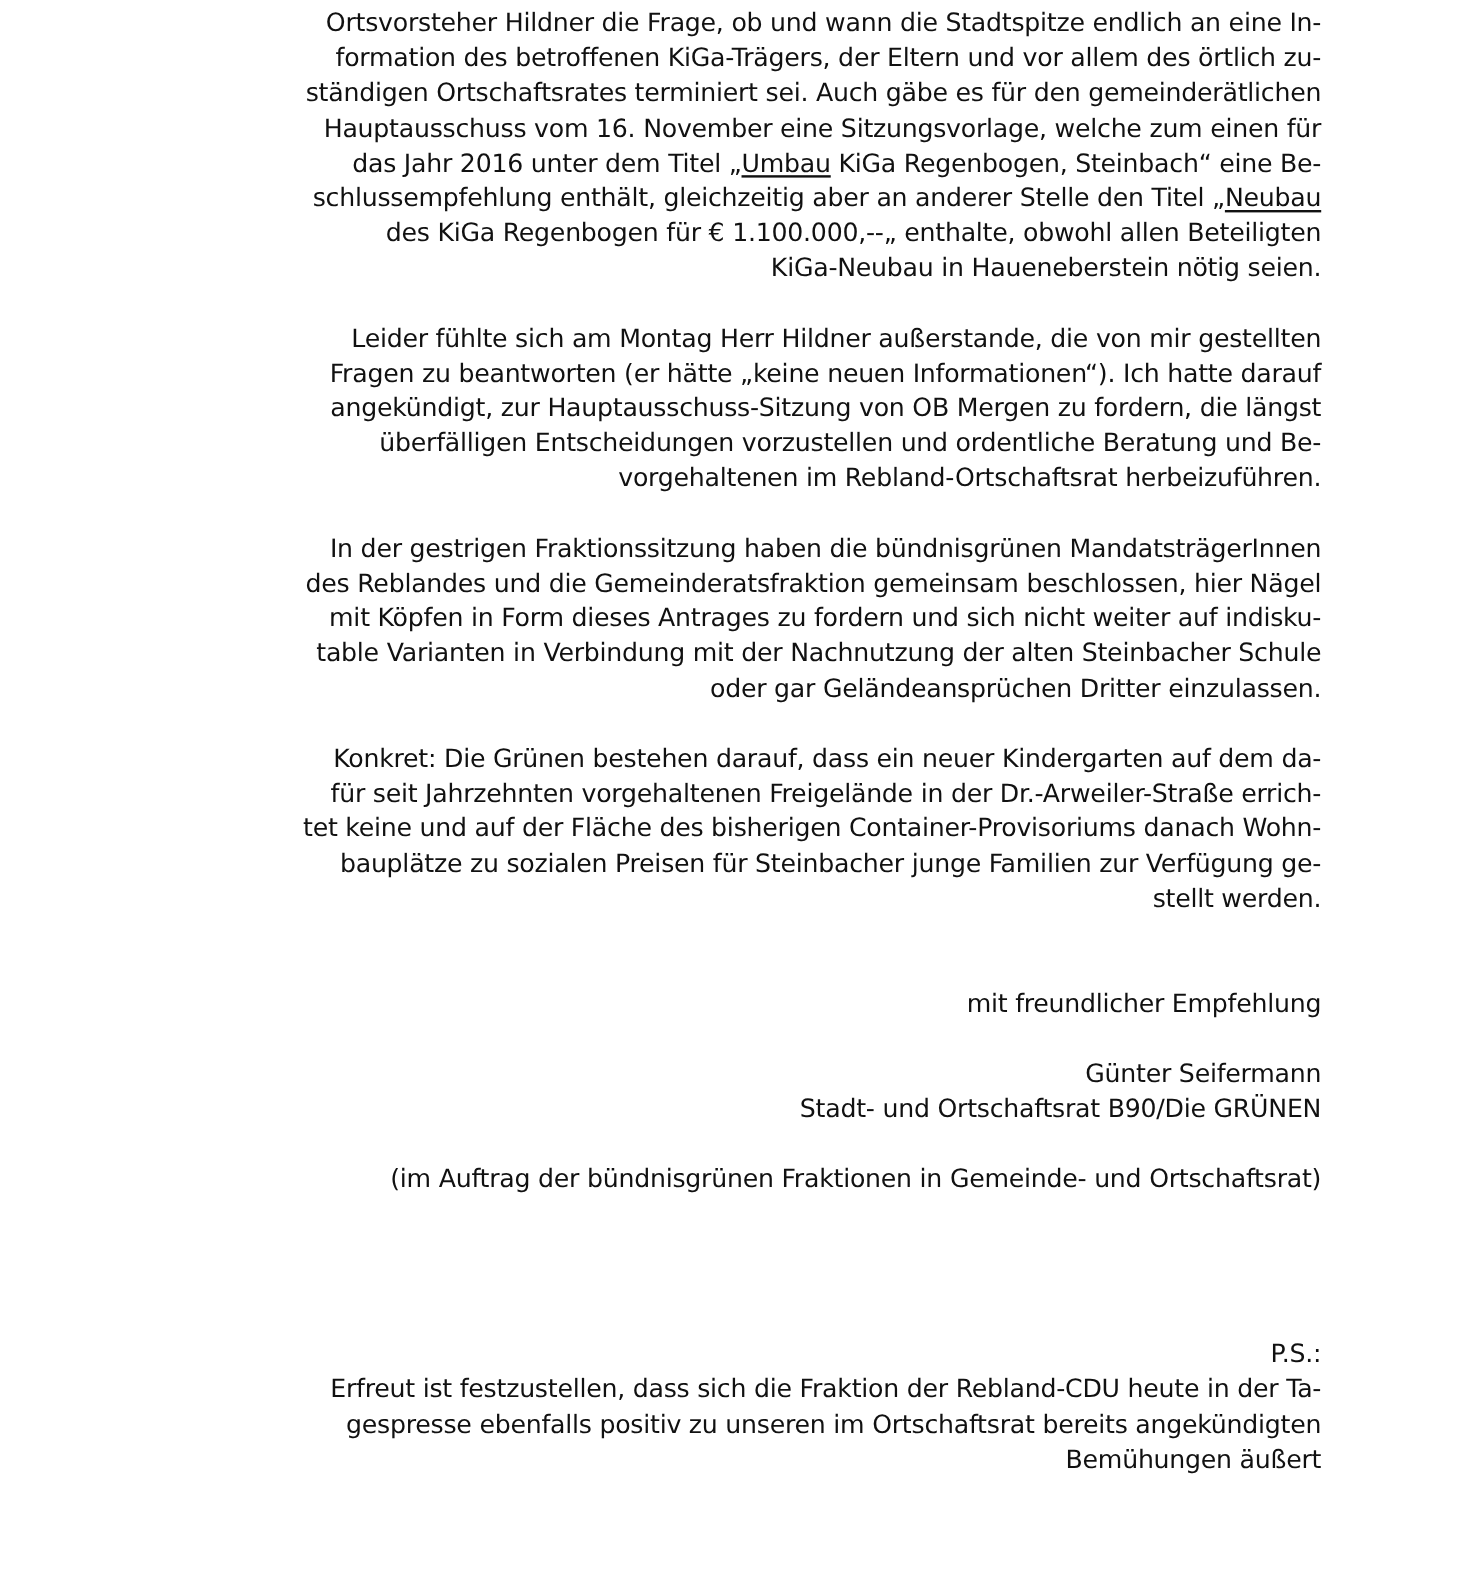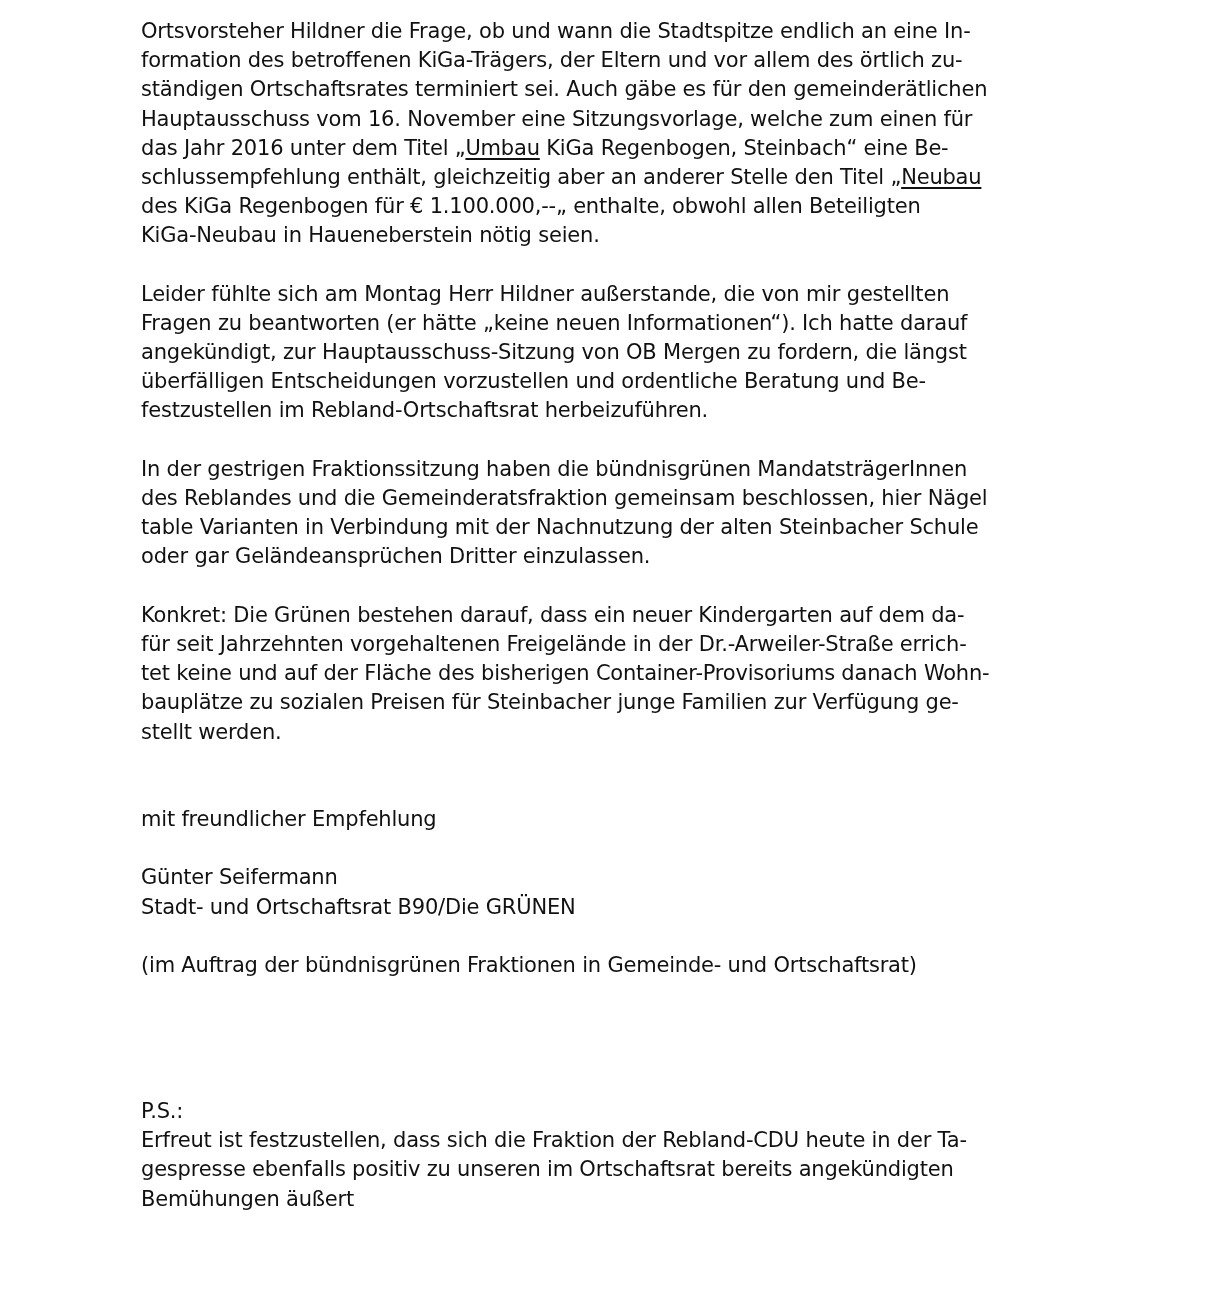--- a/index.html
+++ b/index.html
@@ -11,22 +11,23 @@
       width: 1232px;
       height: 1315px;
       overflow: hidden;
       position: relative;
       color: #111111;
       font-family: "DejaVu Sans", sans-serif;
     }
     .page {
       position: absolute;
       left: 141px;
-      top: 16px;
+      top: 4px;
       width: 960px;
+      text-align: right;
     }
     .line {
       display: block;
       height: 29.2px;
       line-height: 29.2px;
       font-size: 21px;
       white-space: nowrap;
       letter-spacing: -0.2px;
     }
     .gap {
@@ -59,27 +60,28 @@
     <span class="line">des KiGa Regenbogen für € 1.100.000,--„ enthalte, obwohl allen Beteiligten</span>
     <span class="line">KiGa-Neubau in Haueneberstein nötig seien.</span>
   </div>
   <span class="gap"></span>
 
   <div>
     <span class="line">Leider fühlte sich am Montag Herr Hildner außerstande, die von mir gestellten</span>
     <span class="line">Fragen zu beantworten (er hätte „keine neuen Informationen“). Ich hatte darauf</span>
     <span class="line">angekündigt, zur Hauptausschuss-Sitzung von OB Mergen zu fordern, die längst</span>
     <span class="line">überfälligen Entscheidungen vorzustellen und ordentliche Beratung und Be-</span>
-    <span class="line">festzustellen im Rebland-Ortschaftsrat herbeizuführen.</span>
+    <span class="line">vorgehaltenen im Rebland-Ortschaftsrat herbeizuführen.</span>
   </div>
   <span class="gap"></span>
 
   <div>
     <span class="line">In der gestrigen Fraktionssitzung haben die bündnisgrünen MandatsträgerInnen</span>
     <span class="line">des Reblandes und die Gemeinderatsfraktion gemeinsam beschlossen, hier Nägel</span>
+    <span class="line">mit Köpfen in Form dieses Antrages zu fordern und sich nicht weiter auf indisku-</span>
     <span class="line">table Varianten in Verbindung mit der Nachnutzung der alten Steinbacher Schule</span>
     <span class="line">oder gar Geländeansprüchen Dritter einzulassen.</span>
   </div>
   <span class="gap"></span>
 
   <div>
     <span class="line">Konkret: Die Grünen bestehen darauf, dass ein neuer Kindergarten auf dem da-</span>
     <span class="line">für seit Jahrzehnten vorgehaltenen Freigelände in der Dr.-Arweiler-Straße errich-</span>
     <span class="line">tet keine und auf der Fläche des bisherigen Container-Provisoriums danach Wohn-</span>
     <span class="line">bauplätze zu sozialen Preisen für Steinbacher junge Familien zur Verfügung ge-</span>

